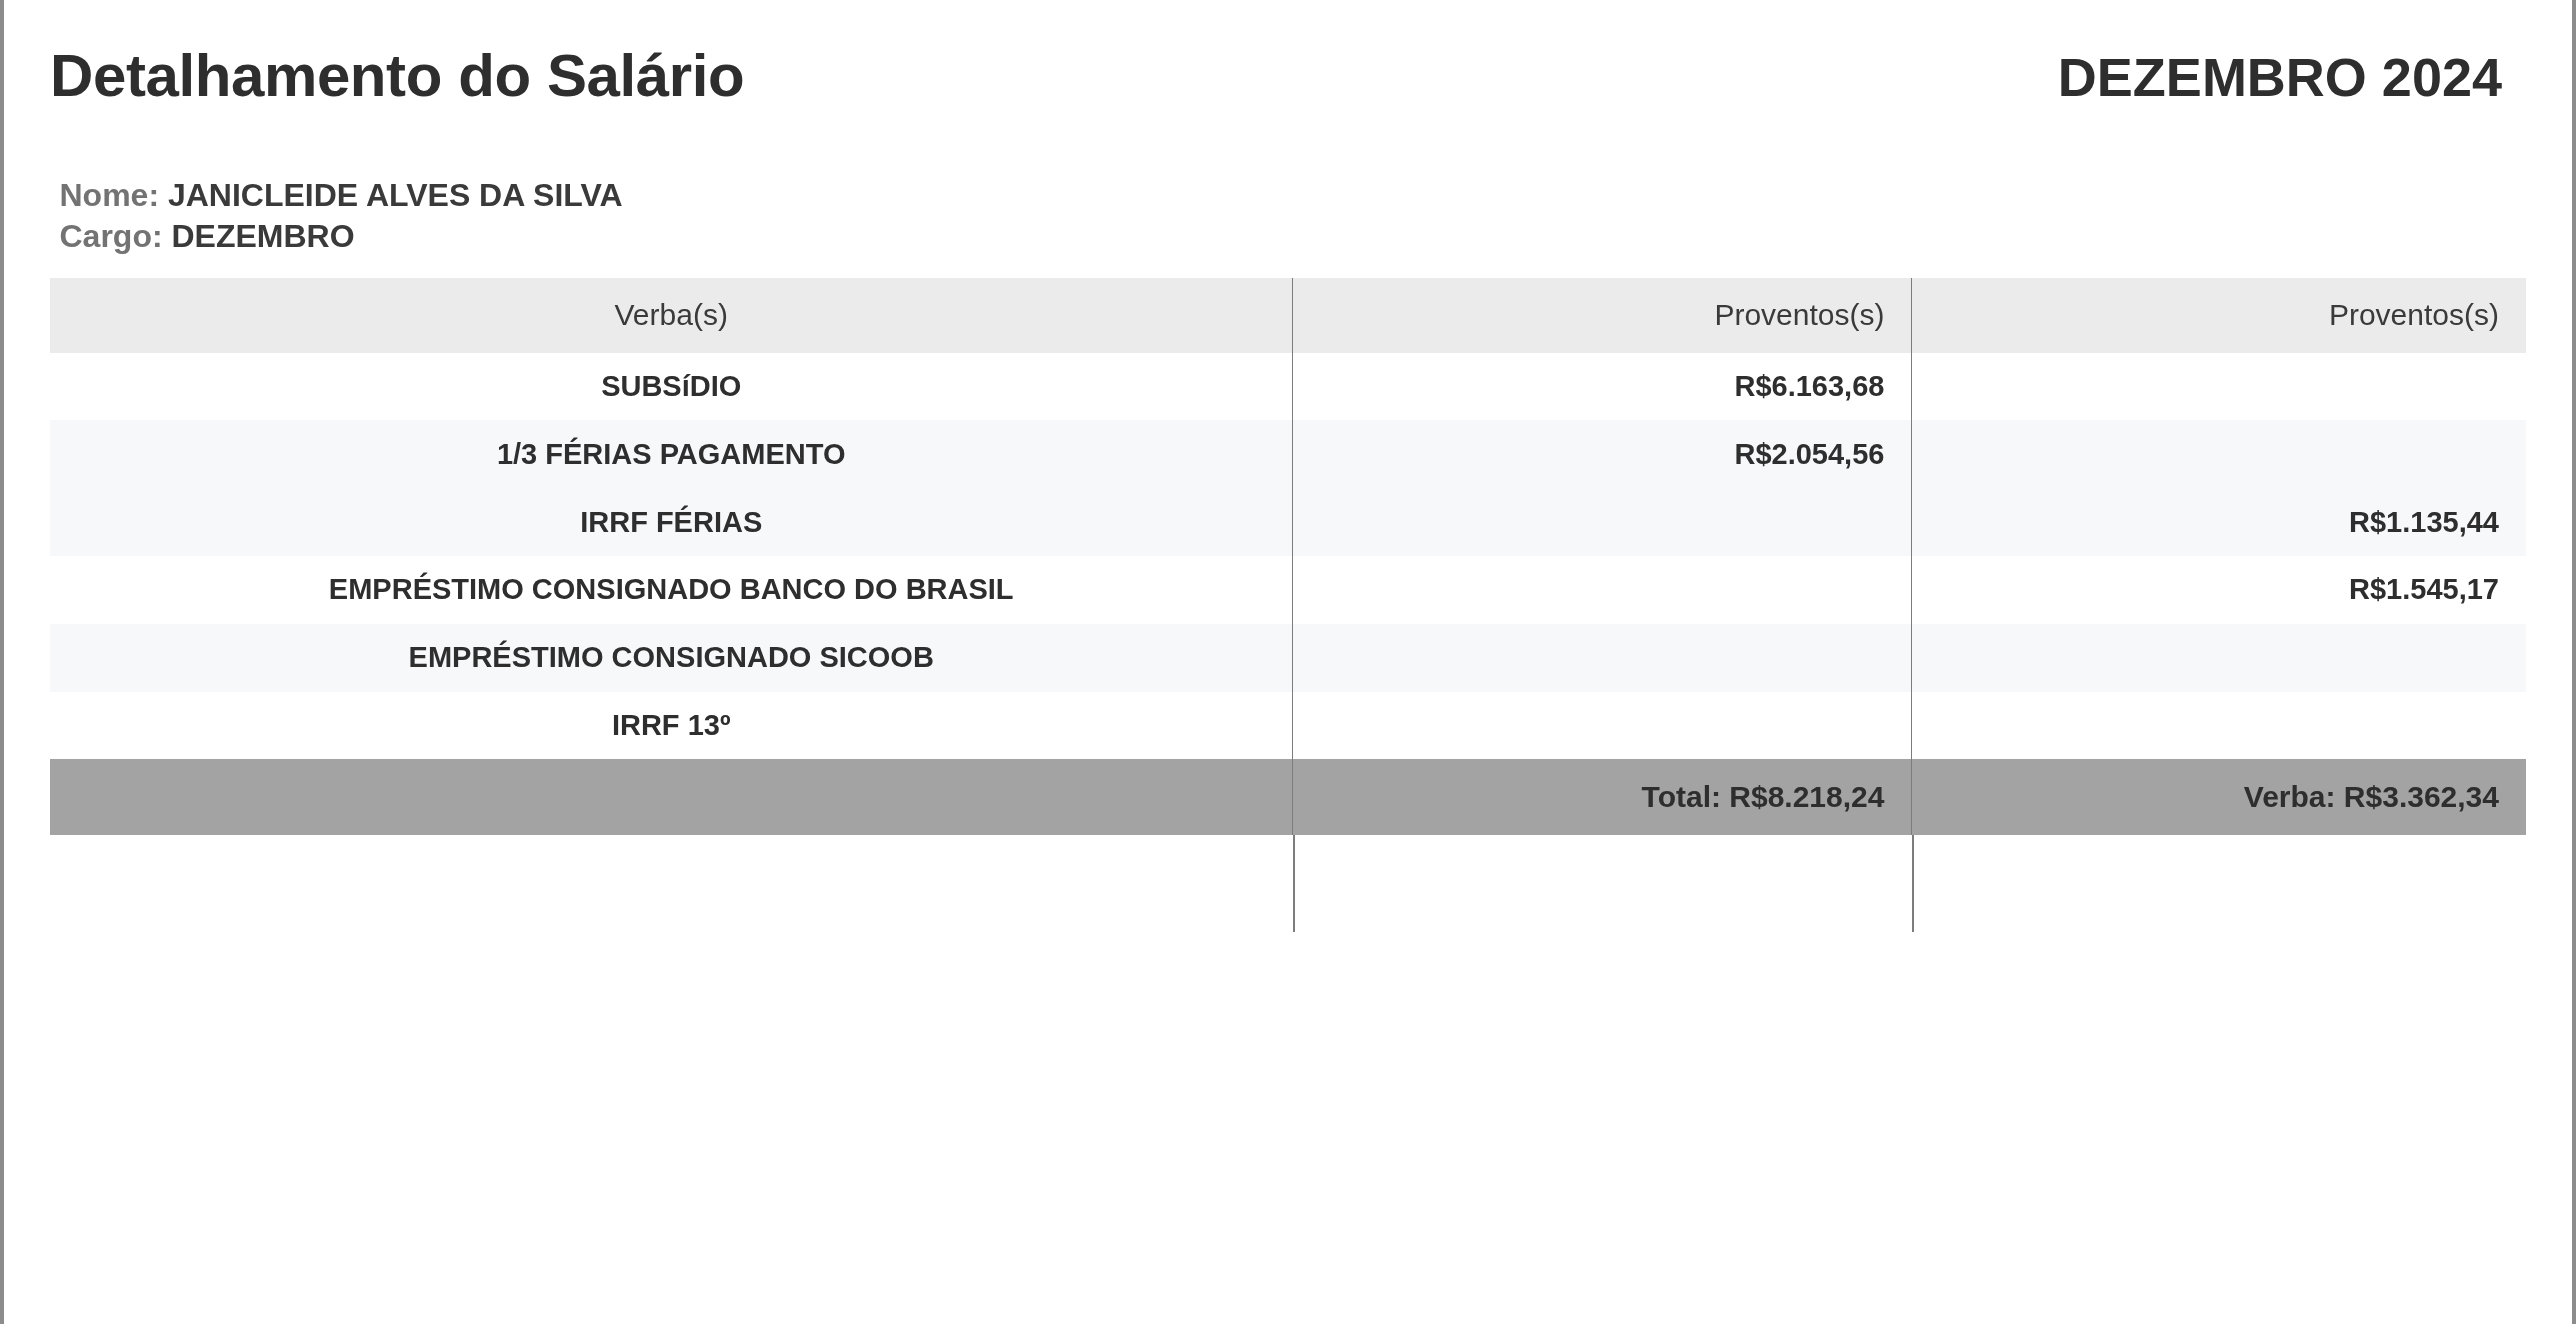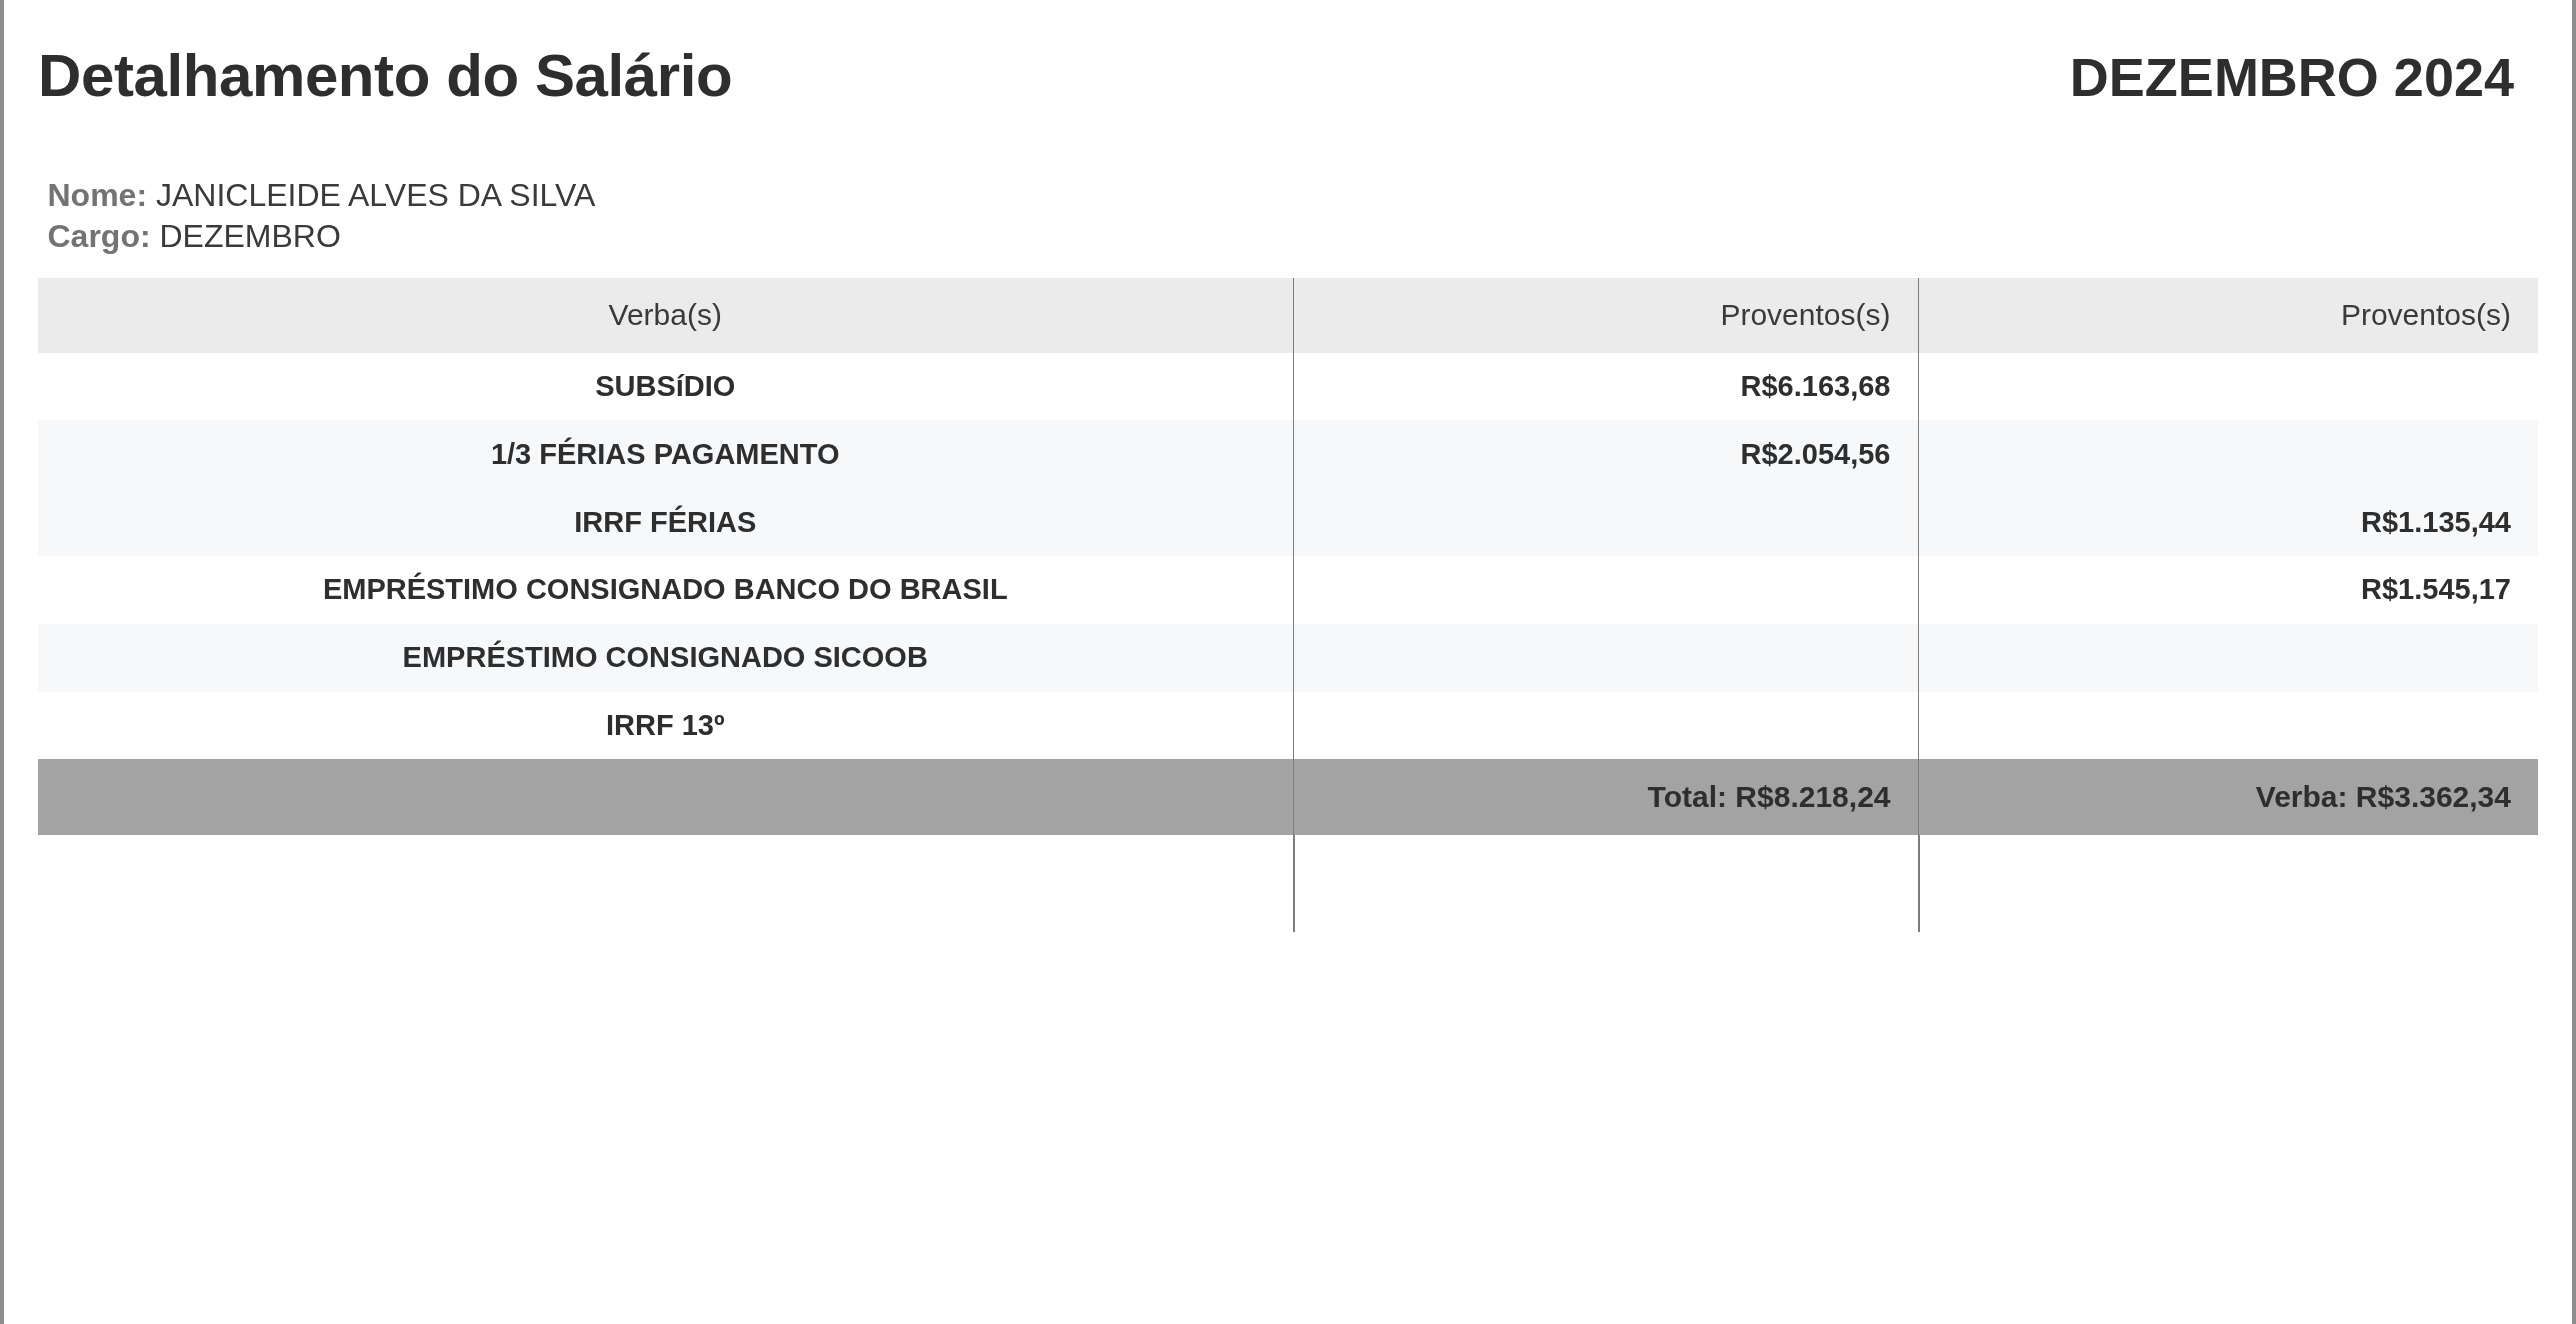--- a/index.html
+++ b/index.html
@@ -15,21 +15,21 @@
     position: relative;
     width: 2576px;
     height: 1324px;
     box-sizing: border-box;
     background: #ffffff;
     border-left: 4px solid #8c8c8c;
     border-right: 4px solid #8c8c8c;
     overflow: hidden;
   }
   .inner {
-    padding: 0 34px;
+    padding: 0 46px;
     box-sizing: border-box;
     width: 100%;
   }
   .header-row {
     display: flex;
     align-items: baseline;
     justify-content: space-between;
     padding-top: 41px;
   }
   .doc-title {
@@ -54,21 +54,21 @@
     font-size: 32px;
     line-height: 1.28;
     color: #3a3a3a;
     white-space: nowrap;
   }
   .meta-label {
     font-weight: bold;
     color: #737373;
   }
   .meta-value {
-    font-weight: normal;
+    font-weight: bold;
   }
   table.salary {
     margin-top: 20.6px;
     width: 100%;
     border-collapse: collapse;
     table-layout: fixed;
   }
   table.salary col.c-verba  { width: 50.2%; }
   table.salary col.c-prov   { width: 25.0%; }
   table.salary col.c-desc   { width: 24.8%; }

